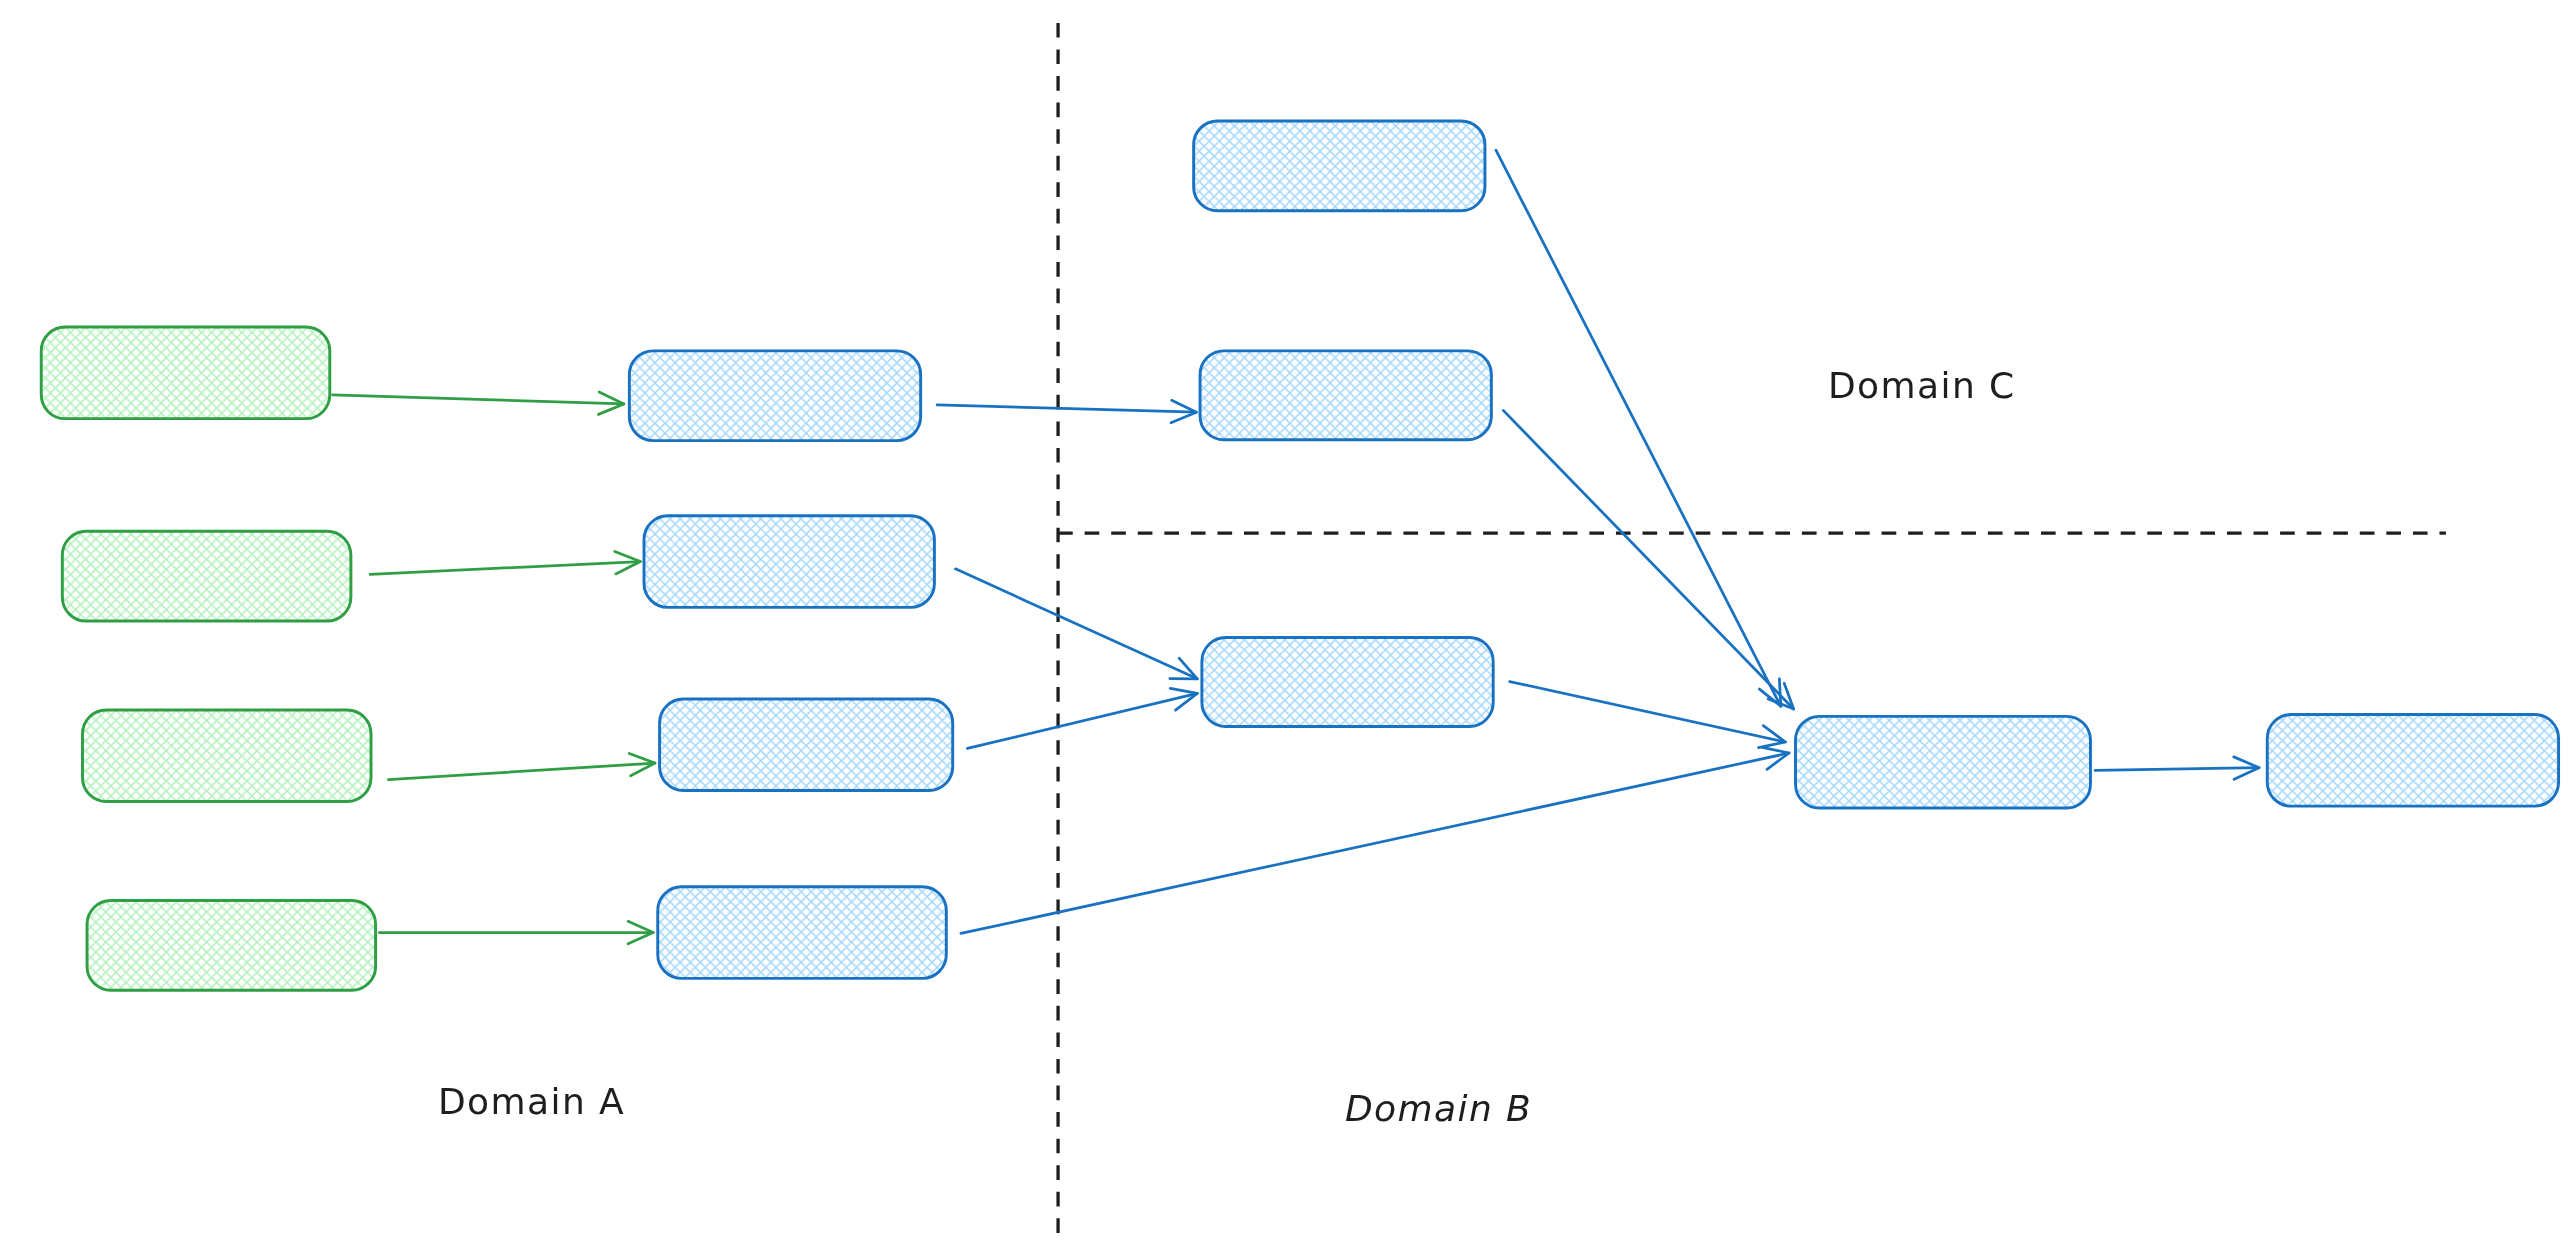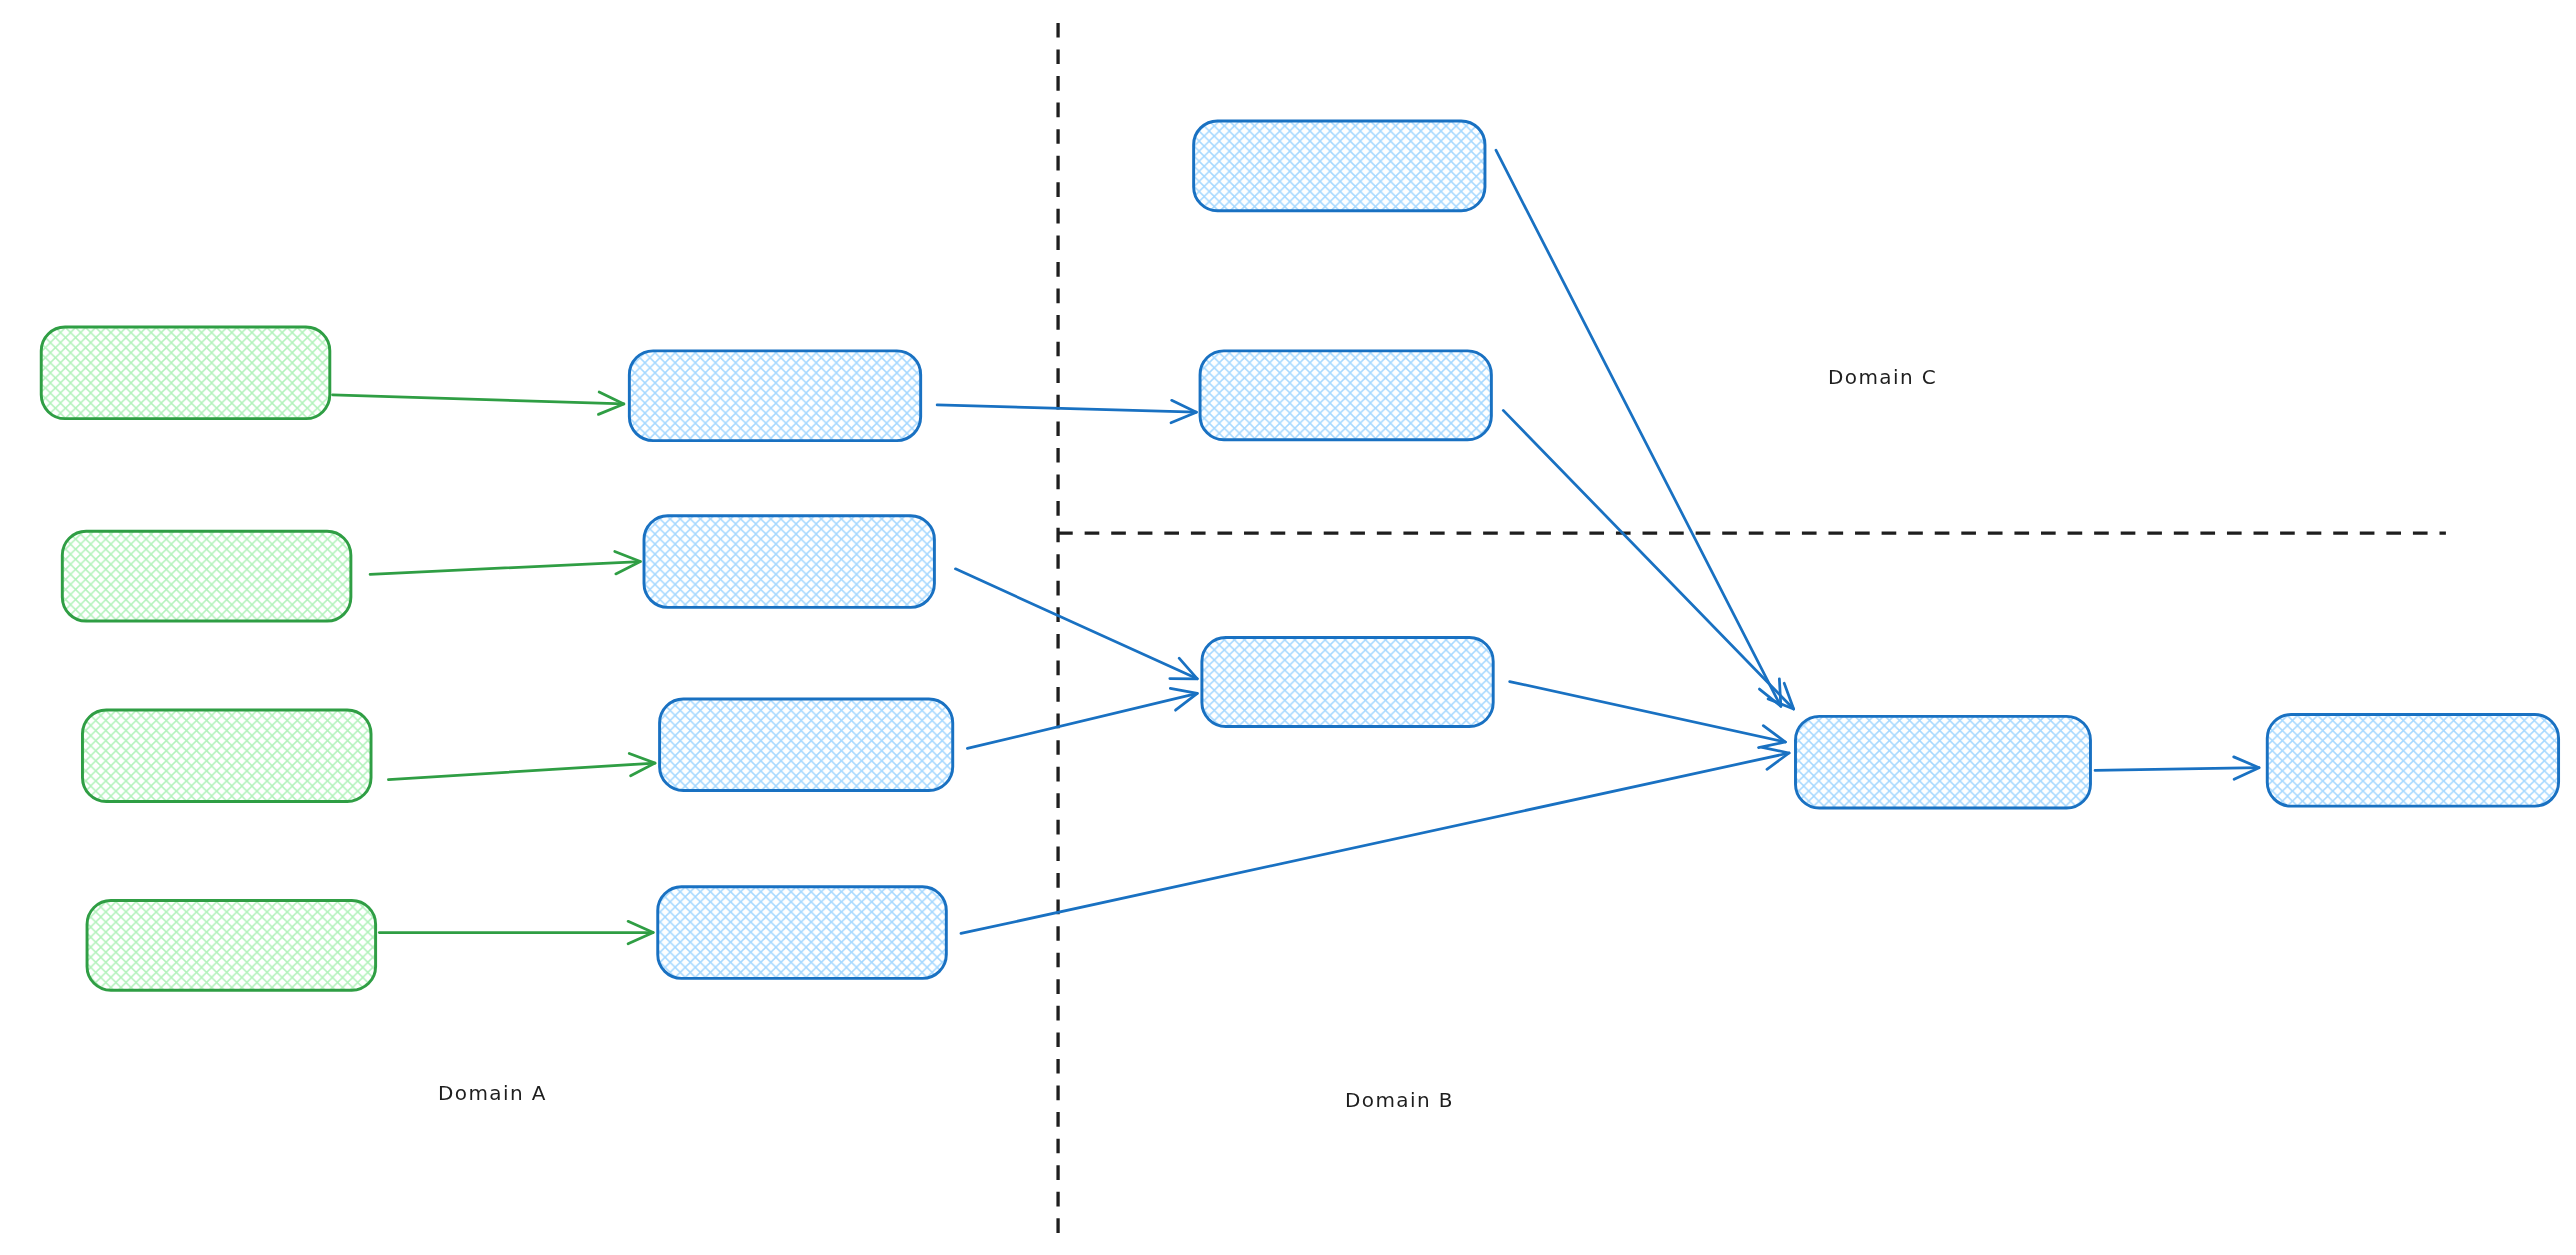--- a/index.html
+++ b/index.html
@@ -18,21 +18,21 @@
   #diagram-svg {
     position: absolute;
     left: 0;
     top: 0;
     width: 2576px;
     height: 1255px;
     display: block;
   }
   .domain-label {
     position: absolute;
-    font-size: 20px;
+    font-size: 36px;
     font-weight: 500;
     letter-spacing: 1.4px;
     color: #1e1e1e;
     white-space: nowrap;
     user-select: none;
   }
 </style>
 </head>
 <body>
 
@@ -145,16 +145,16 @@
       <g>
         <rect x="1960" y="782" width="322" height="100" rx="26" ry="26" fill="#ffffff"></rect>
         <rect x="1960" y="782" width="322" height="100" rx="26" ry="26" fill="url(#hatch-blue)" stroke="#1971c2" stroke-width="3.2"></rect>
       </g>
       <g>
         <rect x="2475" y="780" width="318" height="100" rx="26" ry="26" fill="#ffffff"></rect>
         <rect x="2475" y="780" width="318" height="100" rx="26" ry="26" fill="url(#hatch-blue)" stroke="#1971c2" stroke-width="3.2"></rect>
       </g>
     </svg>
   <div class="domain-label" style="left: 438px; top: 1081px; color: rgb(30, 30, 30);">Domain A</div>
-  <div class="domain-label" style="left: 1345px; top: 1088px; color: rgb(30, 30, 30);">Domain B</div>
+  <div class="domain-label" style="left: 1345px; top: 1088px; color: rgb(30, 30, 30); font-style: italic;">Domain B</div>
   <div class="domain-label" style="left: 1828px; top: 365px; color: rgb(30, 30, 30);">Domain C</div>
 </div>
 
 
 </body></html>

